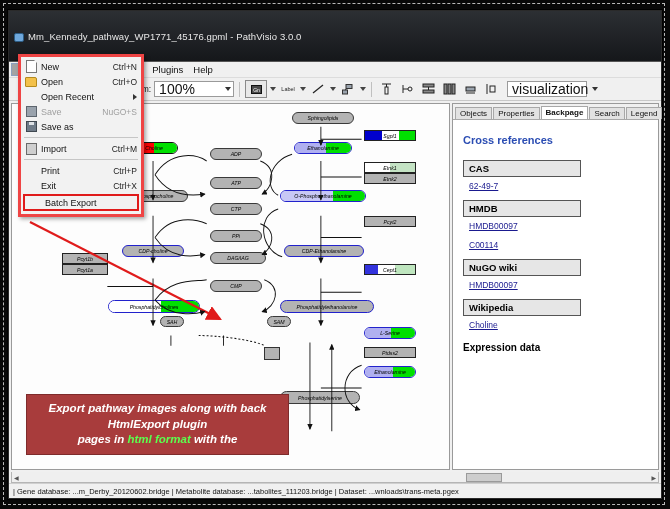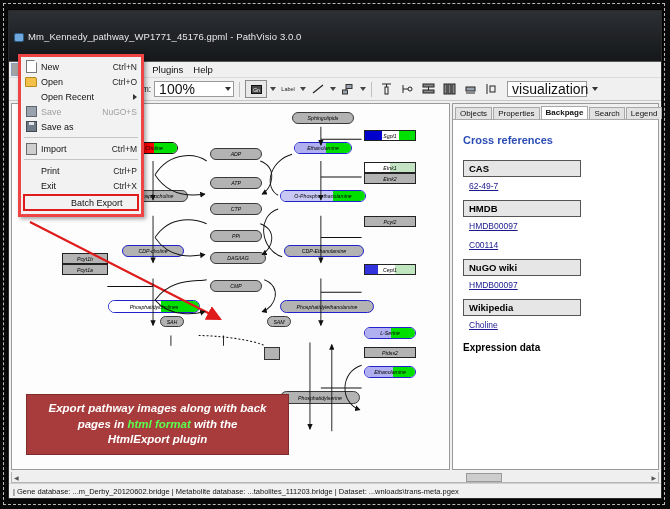--- a/index.html
+++ b/index.html
@@ -48,21 +48,21 @@
   .statusbar{height:14px;background:#f0f0f0;border-top:1px solid #cfcfcf;display:flex;align-items:center;font-size:7.5px;color:#111;padding:0 4px;flex:none;}
   
   .filemenu{position:absolute;left:9px;top:43px;width:120px;background:#f2f2f2;border:3px solid #ef4444;box-shadow:2px 2px 4px rgba(0,0,0,.35);z-index:40;padding:2px 0;font-size:9px;color:#111;}
   .fm-item{display:flex;align-items:center;height:15px;padding:0 4px;position:relative;}
   .fm-ico{width:12px;height:12px;margin-right:4px;flex:none;display:flex;align-items:center;justify-content:center;font-size:8px;}
   .fm-lab{flex:1;}
   .fm-acc{color:#222;font-size:8.5px;}
   .fm-item.disabled .fm-lab,.fm-item.disabled .fm-acc{color:#a0a0a0;}
   .fm-sep{height:1px;background:#c6c6c6;margin:3px 3px;}
   .fm-sub{width:0;height:0;border-top:3px solid transparent;border-bottom:3px solid transparent;border-left:4px solid #333;}
-  .fm-item.hl{border:2px solid #e01b1b;margin:1px 2px;height:13px;gap:26px;}
+  .fm-item.hl{border:2px solid #e01b1b;margin:1px 2px;height:13px;}
   
   .ic-new{width:9px;height:11px;background:#fff;border:1px solid #777;position:relative;}
   .ic-new:after{content:"";position:absolute;right:-1px;top:-1px;border-left:3px solid transparent;border-top:3px solid #f2f2f2;}
   .ic-open{width:11px;height:8px;background:#f3c14a;border:1px solid #b48a1e;border-radius:1px 2px 1px 1px;}
   .ic-save{width:9px;height:9px;background:#9aa3ad;border:1px solid #5d656e;}
   .ic-save2{width:9px;height:9px;background:#6f7b88;border:1px solid #404850;position:relative;}
   .ic-save2:after{content:"";position:absolute;left:2px;top:0;width:5px;height:3px;background:#dfe3e7;}
   .ic-imp{width:9px;height:10px;background:#cfcfcf;border:1px solid #6a6a6a;}
   
   .callout{position:absolute;left:14px;top:290px;width:253px;background:#a83c3c;border:1px solid #7e2b2b;color:#fff;font-weight:bold;font-size:11.5px;text-align:center;padding:6px 4px;line-height:1.35;z-index:30;}
@@ -389,24 +389,24 @@
             <defs>
               <marker id="rah" markerWidth="7" markerHeight="7" refX="6" refY="3.5" orient="auto">
                 <path d="M0,0 L7,3.5 L0,7 z" fill="#e01b1b"></path>
               </marker>
             </defs>
             <line x1="18" y1="118" x2="208" y2="215" stroke="#e01b1b" stroke-width="2.2" marker-end="url(#rah)"></line>
           </svg>
 
           <div class="callout">
             <div>Export pathway images along with back</div>
+            <div>HtmlExport plugin</div>
             <div>
               <span>pages in </span><span class="hl-green">html format</span><span> with the</span>
             </div>
-            <div>HtmlExport plugin</div>
           </div>
         </div>
       </div>
 
       <div class="sidepanel">
         <div class="tabs">
           <span class="tab">Objects</span>
           <span class="tab">Properties</span>
           <span class="tab sel">Backpage</span>
           <span class="tab">Search</span>

